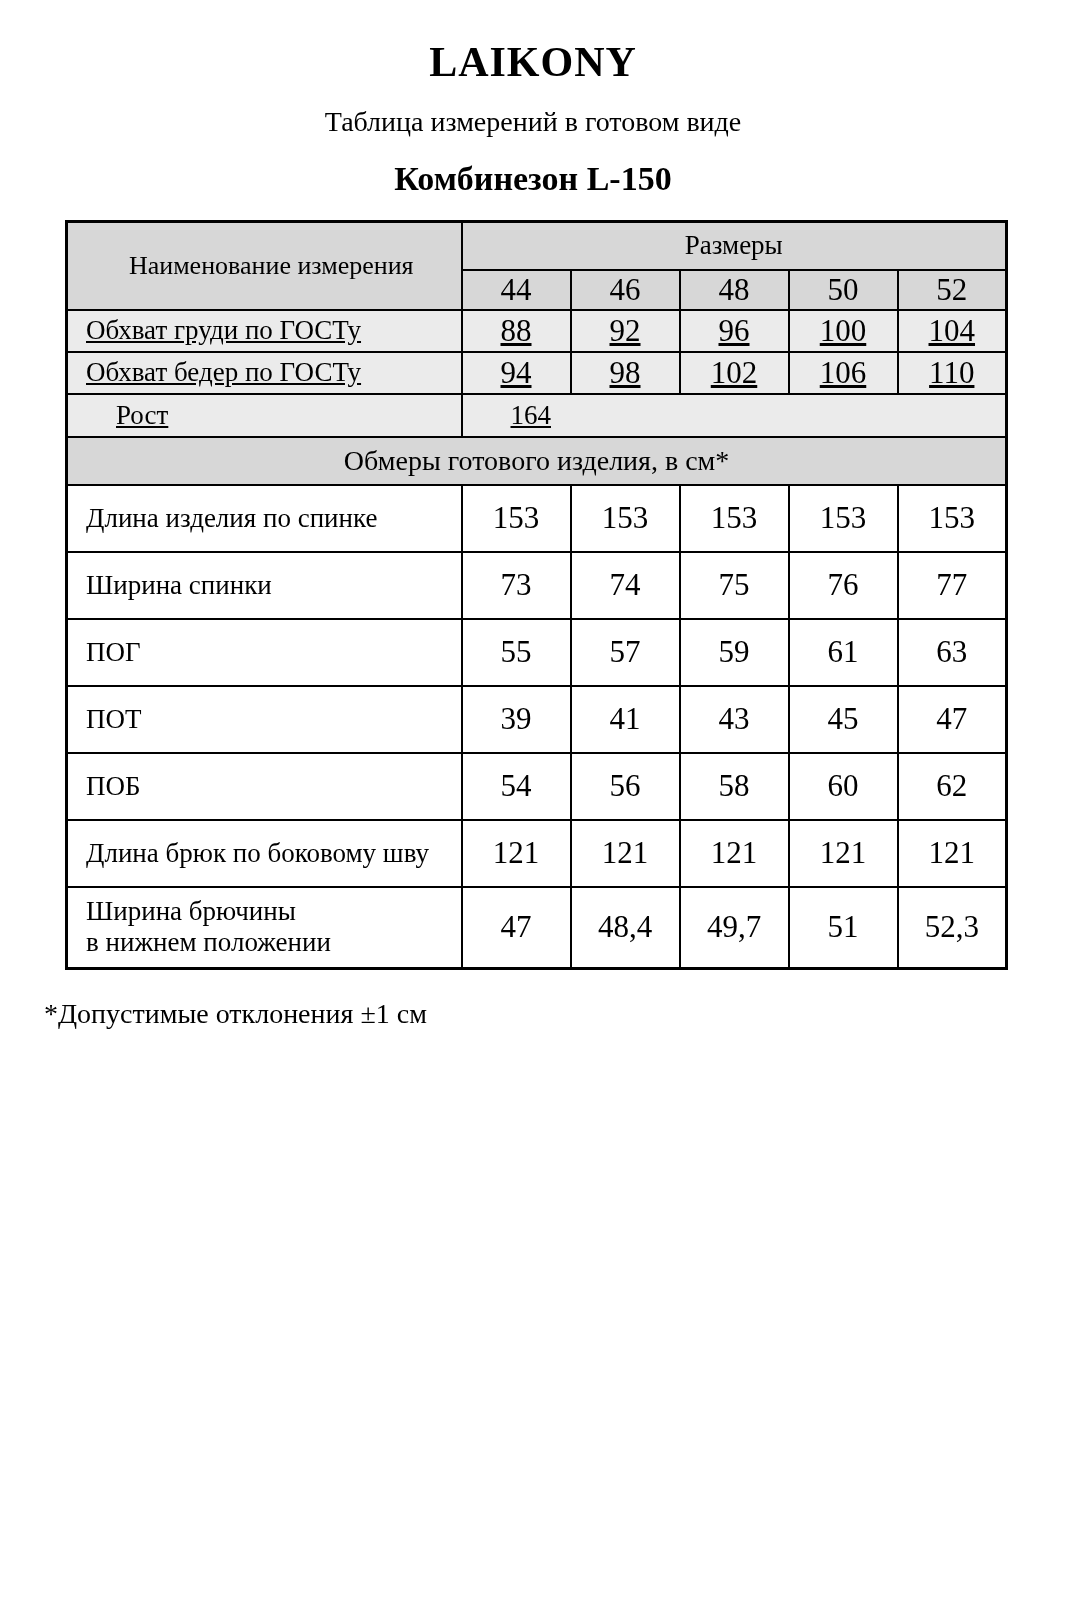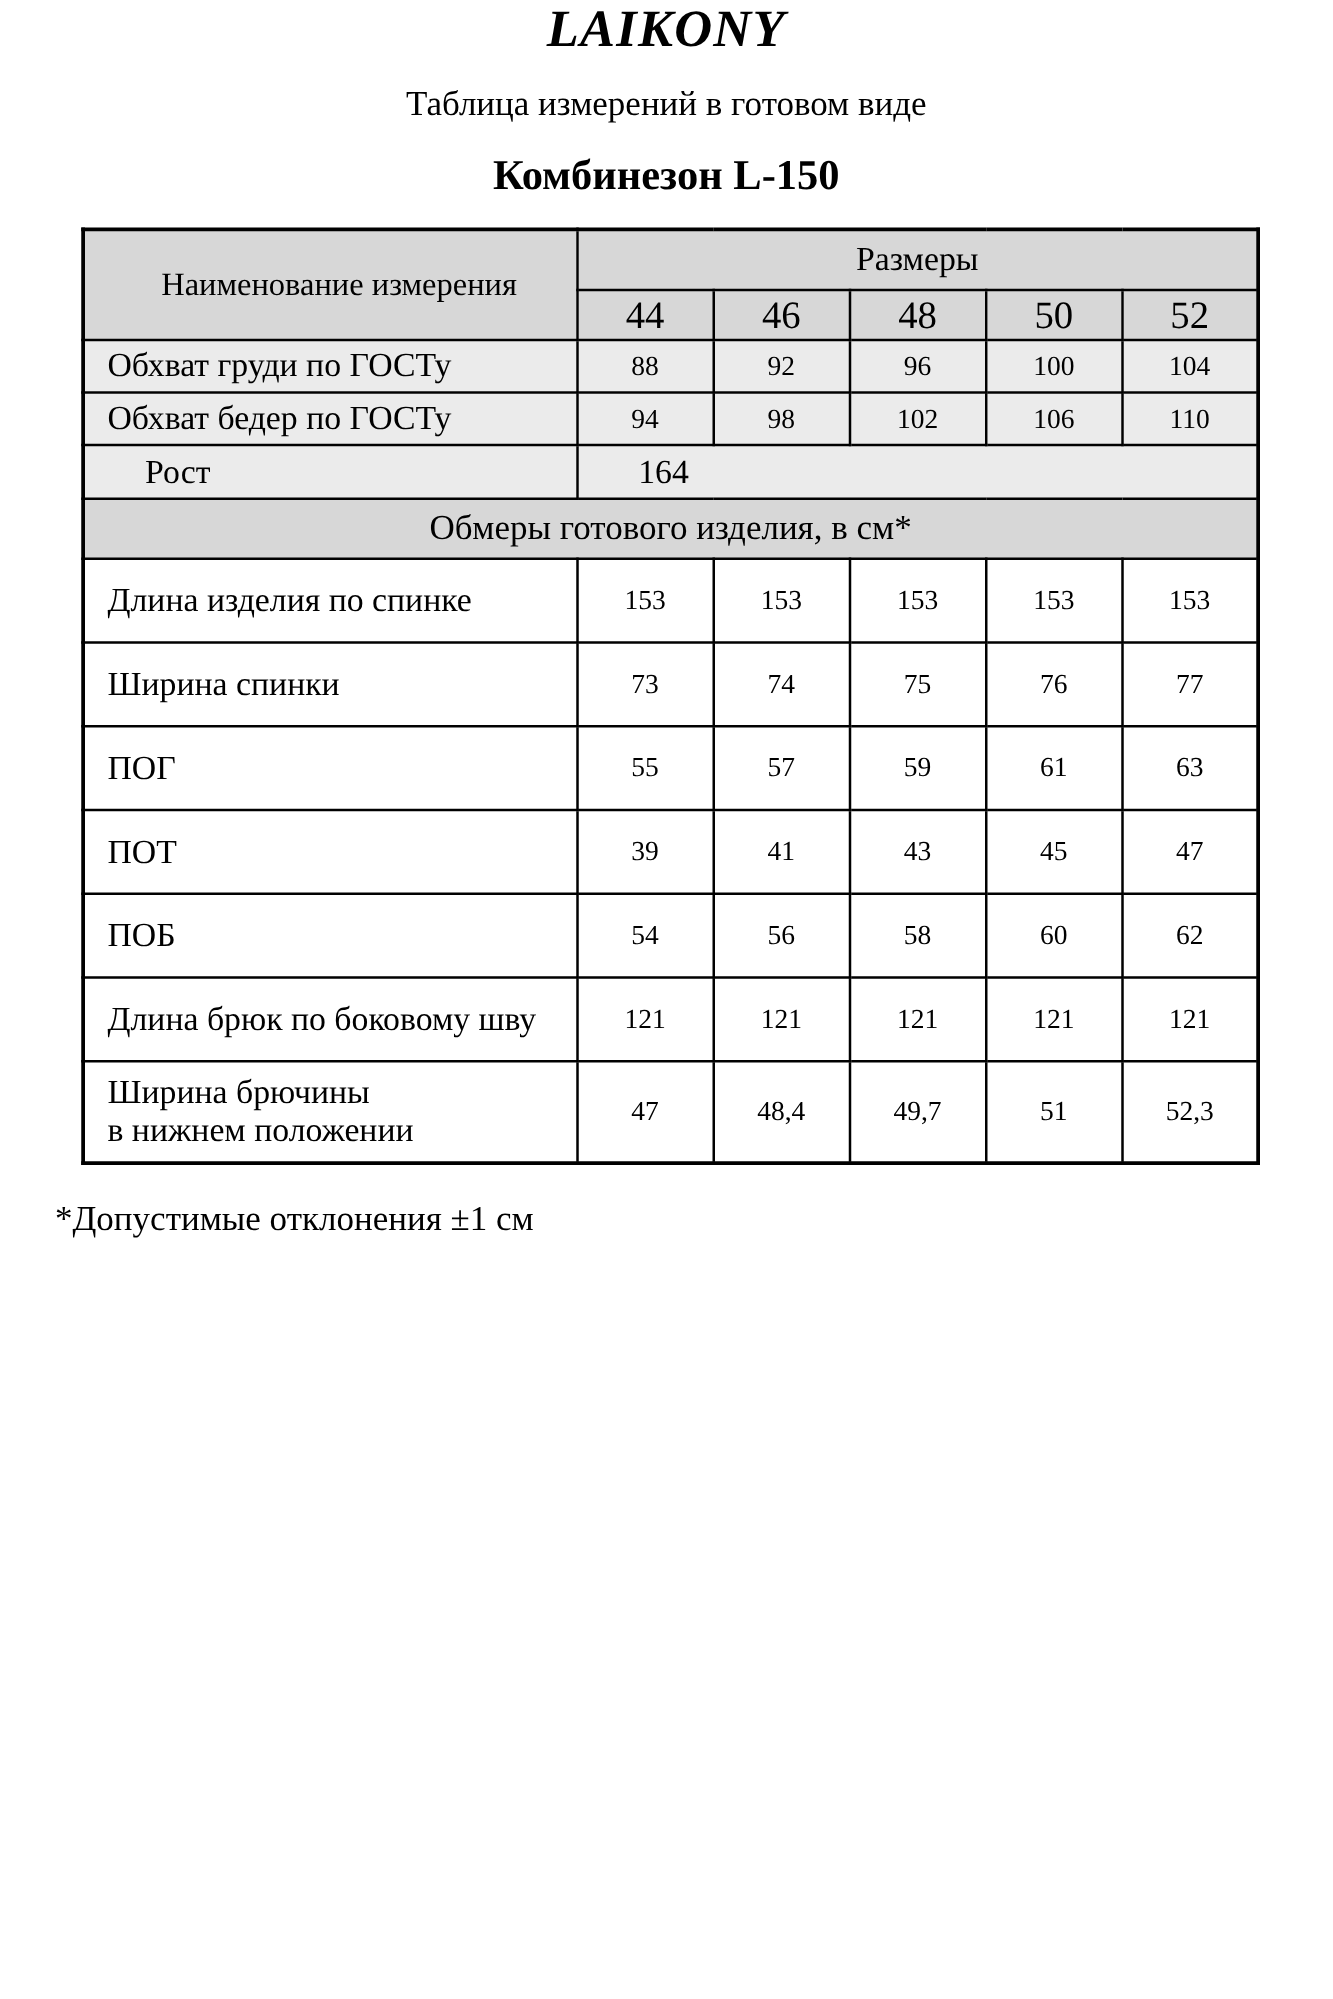--- a/index.html
+++ b/index.html
@@ -8,25 +8,25 @@
     position: relative;
     width: 1066px;
     height: 1599px;
     margin: 0 auto;
     background: #ffffff;
     color: #000000;
     font-family: "Liberation Serif", "DejaVu Serif", serif;
     overflow: hidden;
   }
   .brand-title {
+    padding-top: 38px;
     text-align: center;
     font-size: 42px;
     font-weight: bold;
     letter-spacing: 1px;
-    font-style: italic;
   }
   .subtitle {
     margin-top: 20px;
     text-align: center;
     font-size: 28px;
   }
   .product-title {
     margin-top: 22px;
     text-align: center;
     font-size: 34px;
@@ -41,21 +41,21 @@
     border: 3px solid #000000;
   }
   table.size-table td, table.size-table th {
     border: 2px solid #000000;
     font-weight: normal;
     overflow: hidden;
   }
   col.c-name  { width: 395px; }
   col.c-size  { width: 109px; }
   .bg-head  { background: #d7d7d7; }
-  .bg-light { background: #ebebeb; }
+  .bg-light { background: #ebebeb; text-decoration: underline; }
   .bg-white { background: #ffffff; }
   th.name-header {
     font-size: 26px;
     font-weight: bold;
     text-align: center;
     vertical-align: middle;
     padding-left: 14px;
   }
   th.sizes-header {
     font-size: 27px;
@@ -72,21 +72,21 @@
     vertical-align: middle;
   }
   td.label-cell {
     font-size: 27px;
     text-align: left;
     padding-left: 18px;
     vertical-align: middle;
     white-space: pre-line;
   }
   td.value-cell {
-    font-size: 22px;
+    font-size: 31px;
     text-align: center;
     vertical-align: middle;
   }
   td.span-value-cell {
     font-size: 27px;
     text-align: left;
     padding-left: 30px;
     vertical-align: middle;
   }
   td.section-cell {

